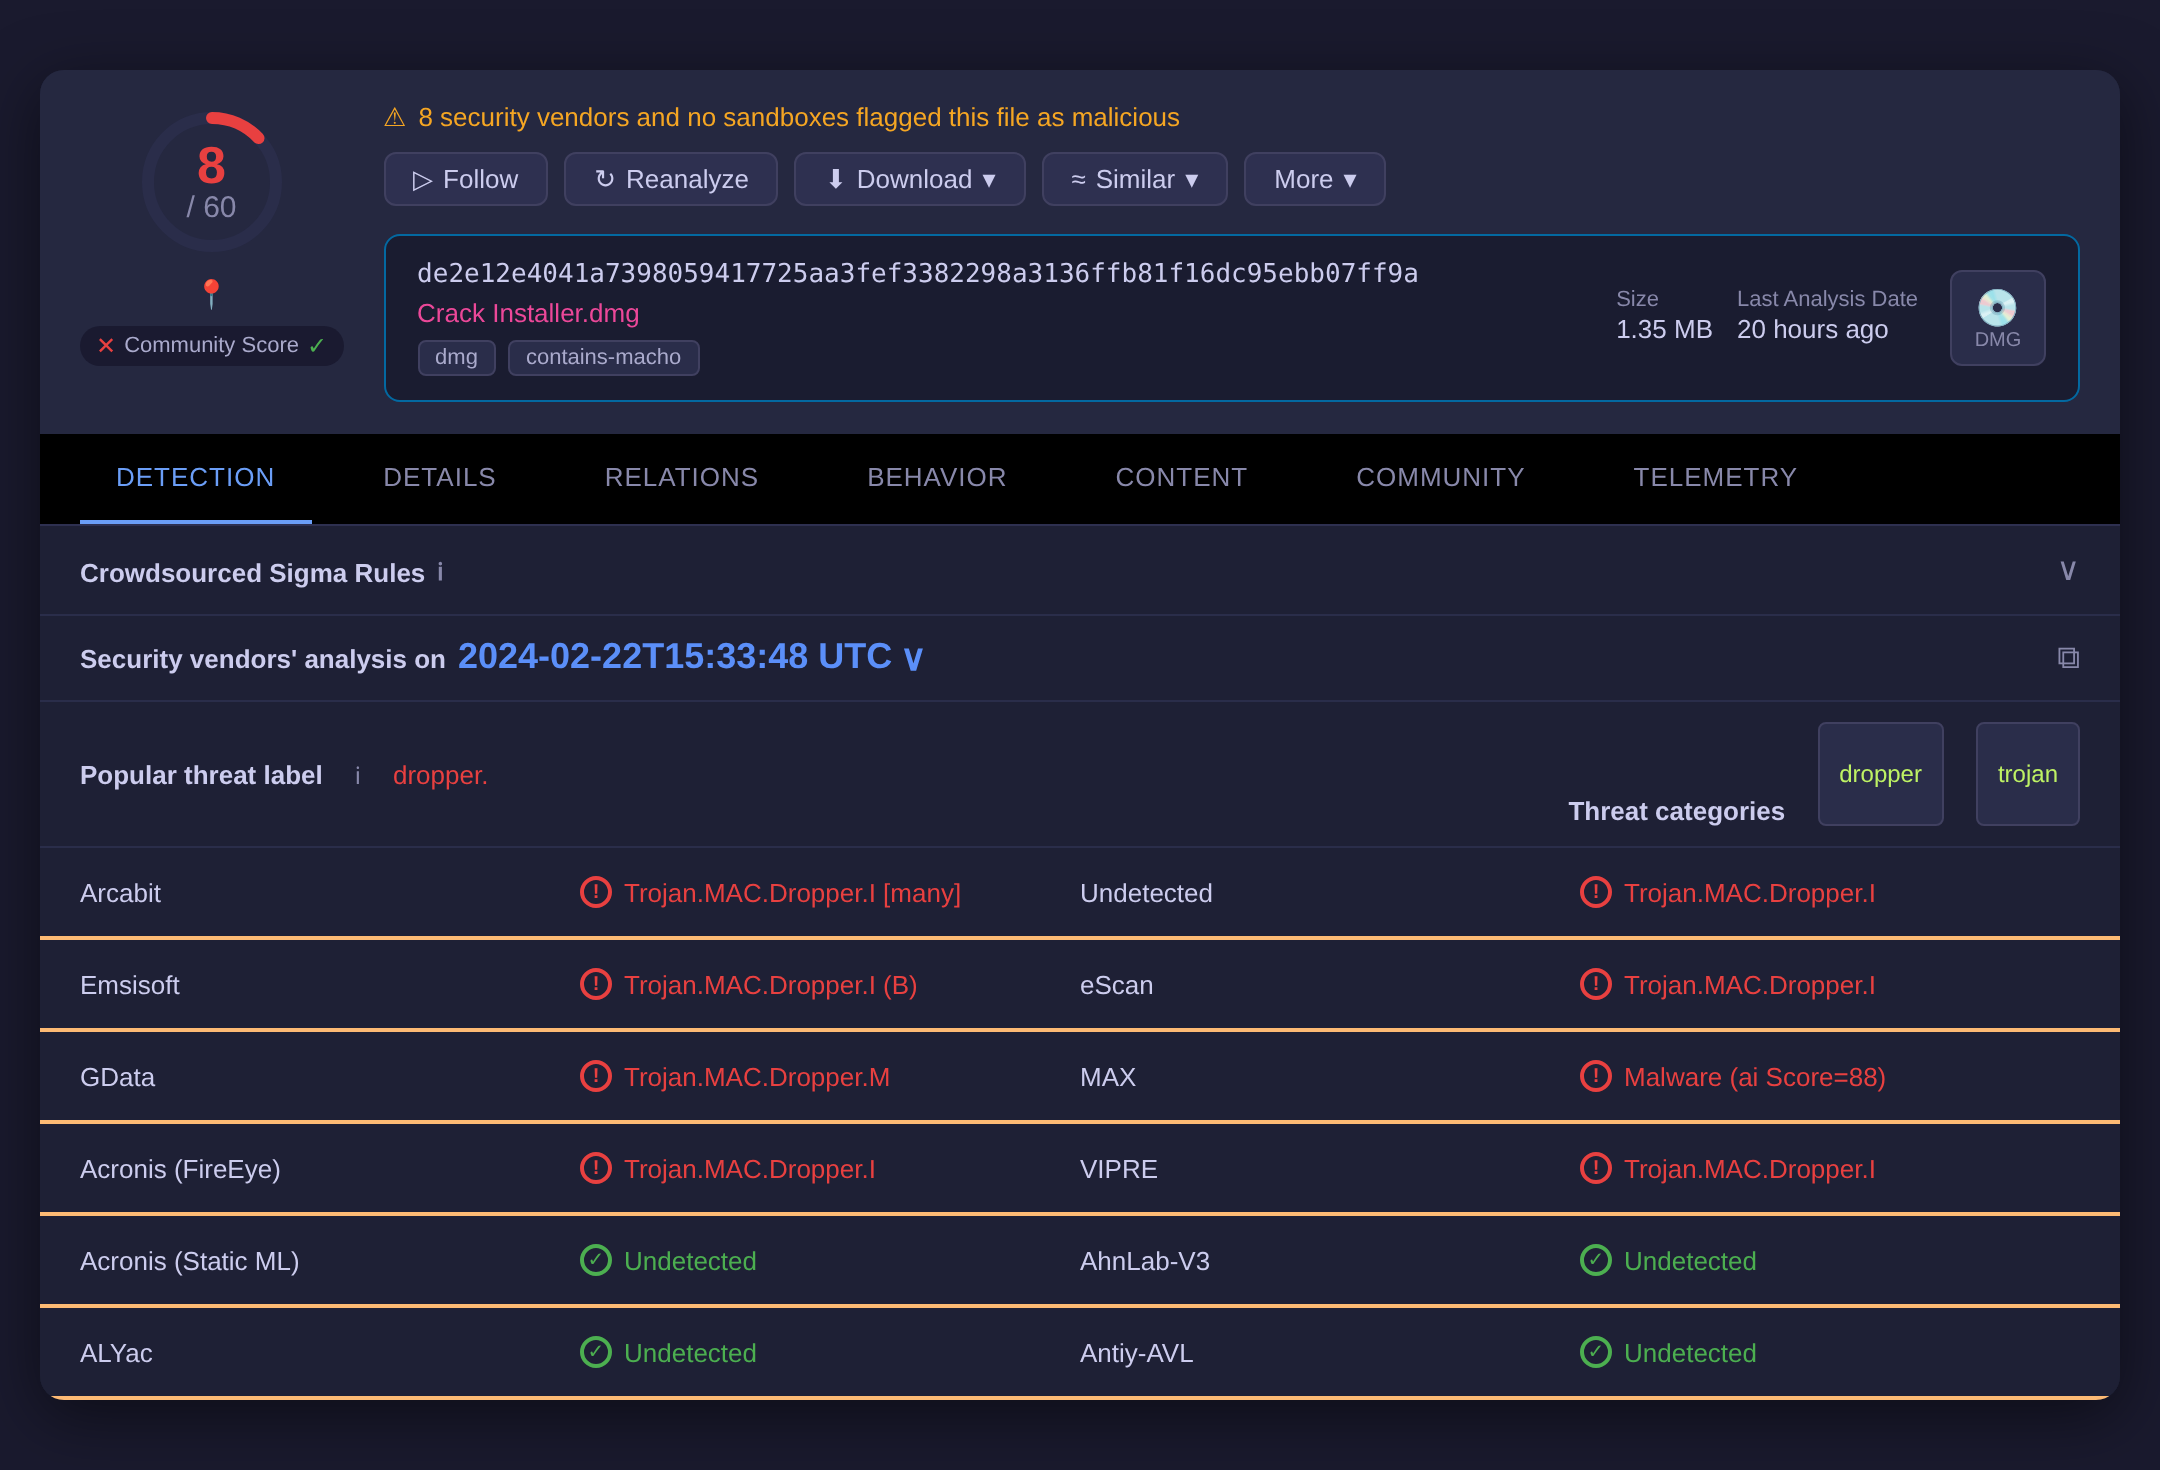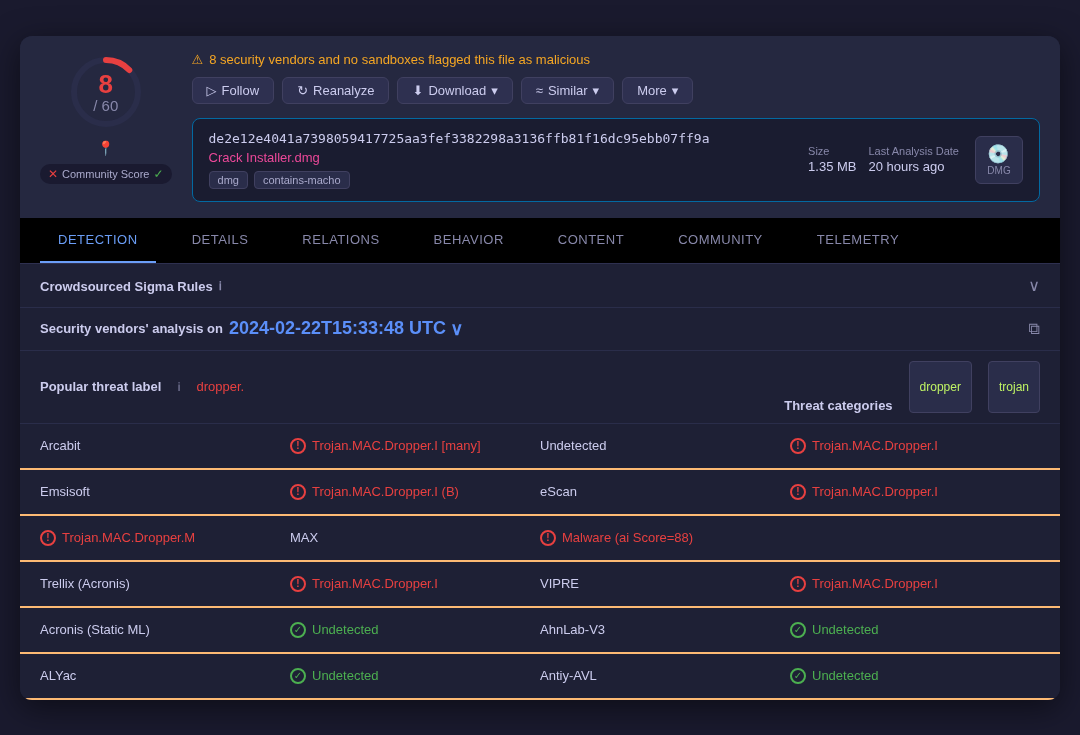--- a/index.html
+++ b/index.html
@@ -478,33 +478,34 @@
           <span>Trojan.MAC.Dropper.I (B)</span>
         </div>
         <div class="vendor-name">eScan</div>
         <div class="vendor-result malicious">
           <div class="malicious-icon">!</div>
           <span>Trojan.MAC.Dropper.I</span>
         </div>
       </div>
 
       <div class="vendor-row">
+        <div class="vendor-name">GData</div>
         <div class="vendor-result malicious">
           <div class="malicious-icon">!</div>
           <span>Trojan.MAC.Dropper.M</span>
         </div>
         <div class="vendor-name">MAX</div>
         <div class="vendor-result malicious">
           <div class="malicious-icon">!</div>
           <span>Malware (ai Score=88)</span>
         </div>
       </div>
 
       <div class="vendor-row">
-        <div class="vendor-name">Trellix (Acronis)</div>
+        <div class="vendor-name">Acronis (FireEye)</div>
         <div class="vendor-result malicious">
           <div class="malicious-icon">!</div>
           <span>Trojan.MAC.Dropper.I</span>
         </div>
         <div class="vendor-name">VIPRE</div>
         <div class="vendor-result malicious">
           <div class="malicious-icon">!</div>
           <span>Trojan.MAC.Dropper.I</span>
         </div>
       </div>

